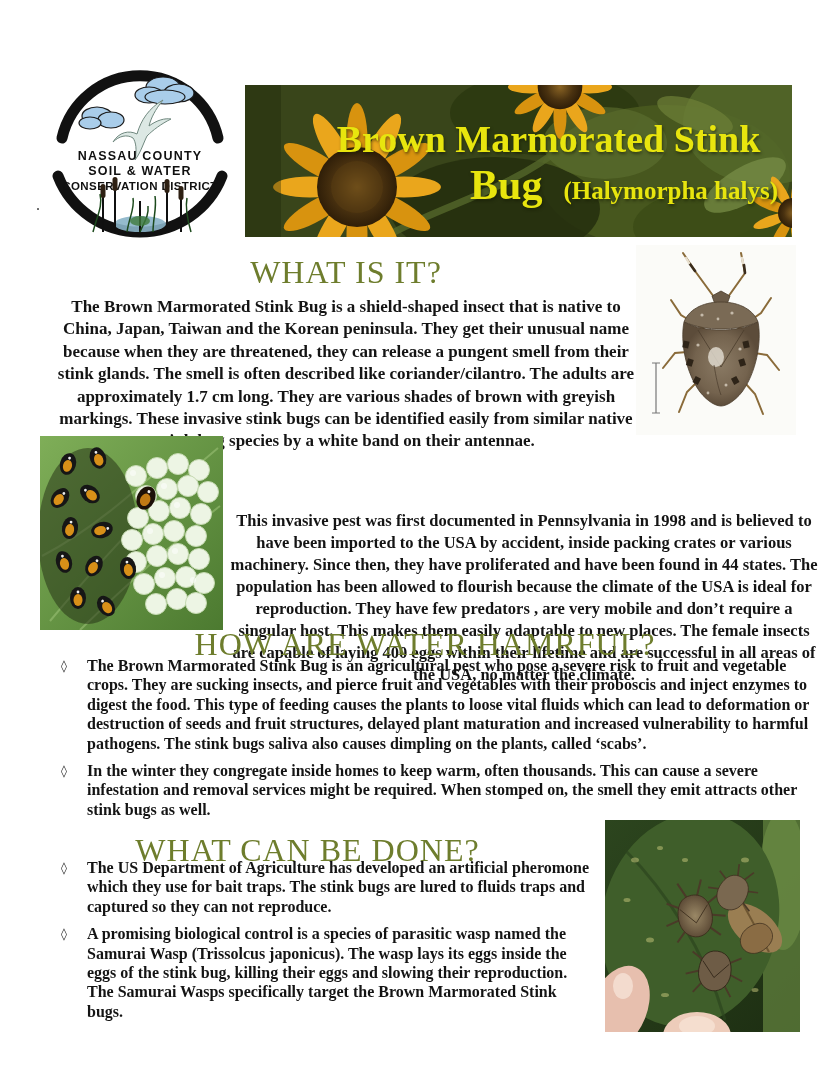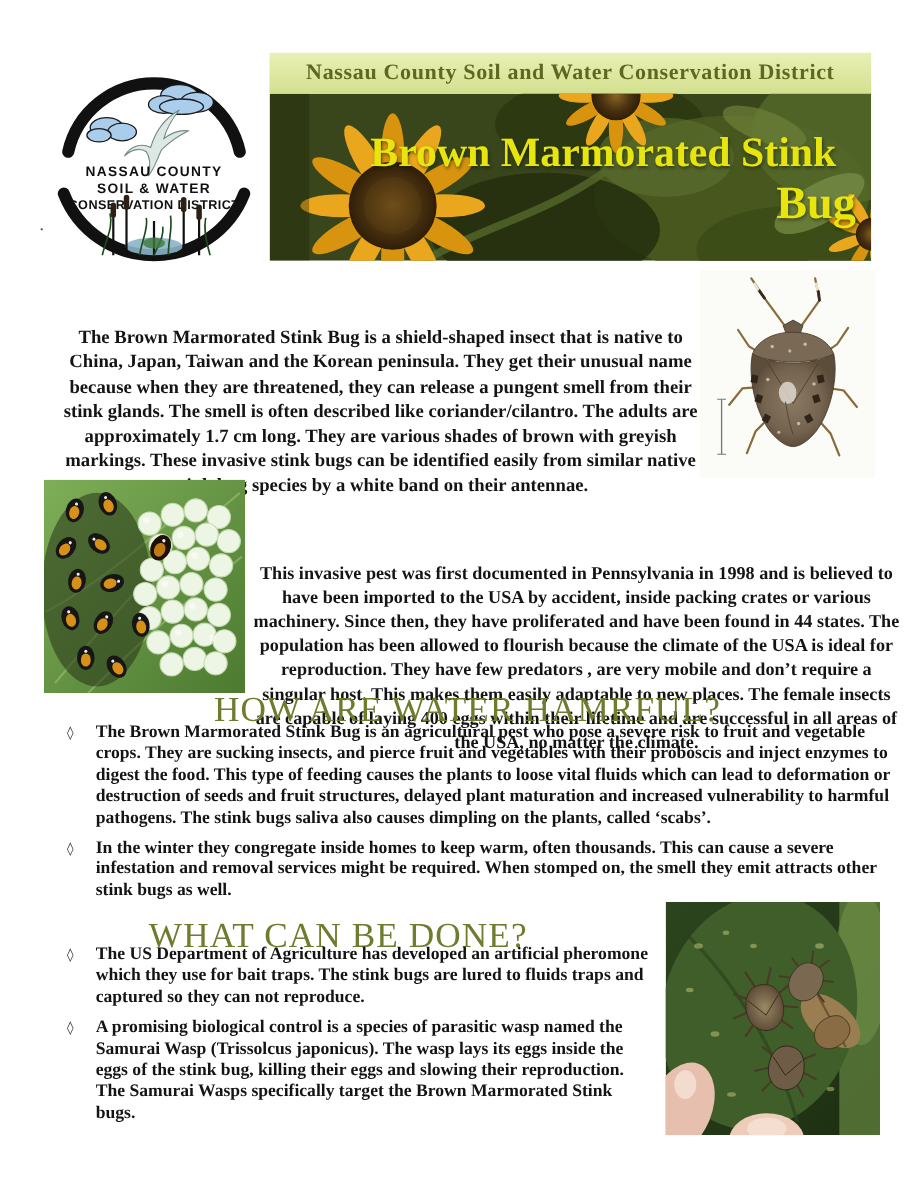--- a/index.html
+++ b/index.html
@@ -50,23 +50,20 @@
   .photo{position:absolute;overflow:hidden;}
   .ph-bug{left:636px;top:245px;width:160px;height:190px;}
   .ph-eggs{left:40px;top:436px;width:183px;height:194px;}
   .ph-leaf{left:605px;top:820px;width:195px;height:212px;}
 </style>
 </head>
 <body>
 
 <div class="page">
 
-  <div class="hdr-bar">
-    <div class="t">Nassau County Soil and Water Conservation District</div>
-  </div>
 
   <div class="stray-dot">.</div>
 
   <div class="logo">
     <svg width="190" height="184" viewBox="0 0 190 184">
       <path d="M17,82 A80,80 0 0 1 173,82" fill="none" stroke="#111" stroke-width="11" stroke-linecap="round"></path>
       <path d="M13,120 A88,88 0 0 0 177,120" fill="none" stroke="#111" stroke-width="11" stroke-linecap="round"></path>
       <g fill="#a9cdea" stroke="#1a1a1a" stroke-width="1.2">
         <ellipse cx="118" cy="31" rx="17" ry="10"></ellipse>
           <ellipse cx="134" cy="37" rx="15" ry="9"></ellipse>
@@ -173,24 +170,26 @@
         <use href="#p1" transform="rotate(240)"></use>
           <use href="#p2" transform="rotate(280)"></use>
           <use href="#p1" transform="rotate(320)"></use>
         <circle r="30" fill="url(#fcg)"></circle>
       </g>
       <rect x="0" width="36" height="152" fill="#1a2208" opacity="0.35"></rect>
     </svg>
     <div class="bt1">Brown Marmorated Stink</div>
     <div class="bt2">
       <span class="big">Bug</span>
+      <span class="sub">(Halymorpha halys)</span>
     </div>
     <div class="bline"></div>
   </div>
 
+  <div class="sec-h h-what">WHAT IS IT?</div>
   <div class="para p-what">The Brown Marmorated Stink Bug is a shield-shaped insect that is native to China, Japan, Taiwan and the Korean peninsula. They get their unusual name because when they are threatened, they can release a pungent smell from their stink glands. The smell is often described like coriander/cilantro. The adults are approximately 1.7 cm long. They are various shades of brown with greyish markings.  These invasive stink bugs can be identified easily from similar native stink bug species by a white band on their antennae.</div>
 
   <div class="photo ph-bug">
     <svg width="160" height="190" viewBox="0 0 160 190">
       <defs>
         <radialGradient id="bgrad">
             <stop offset="0%" stop-color="#8a7a64"></stop>
             <stop offset="70%" stop-color="#74634e"></stop>
             <stop offset="100%" stop-color="#5c4c3a"></stop>
           </radialGradient>

